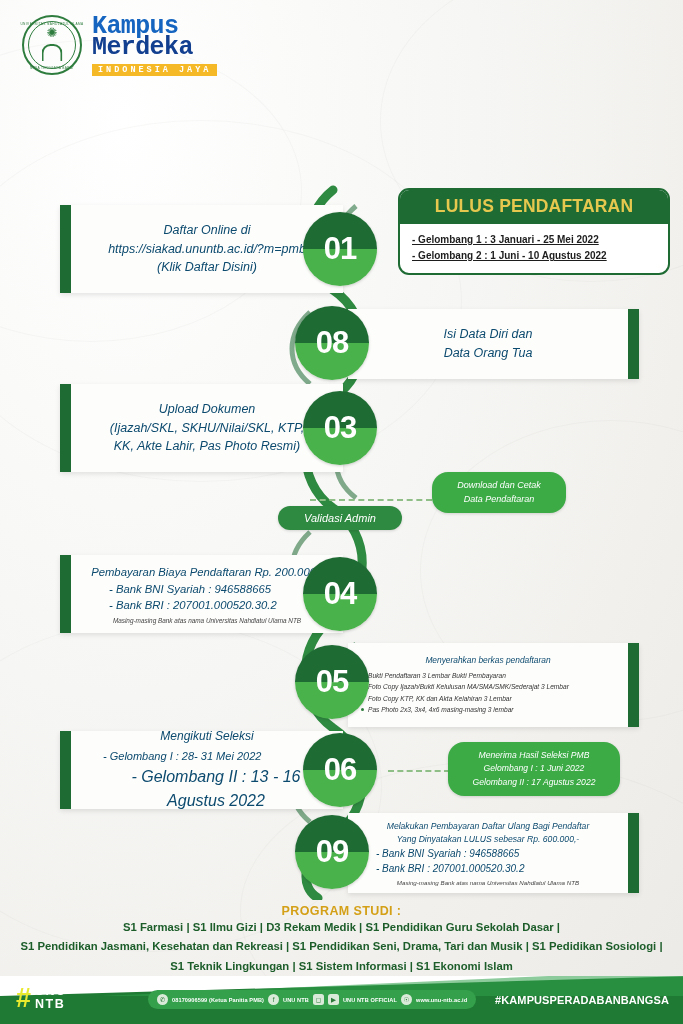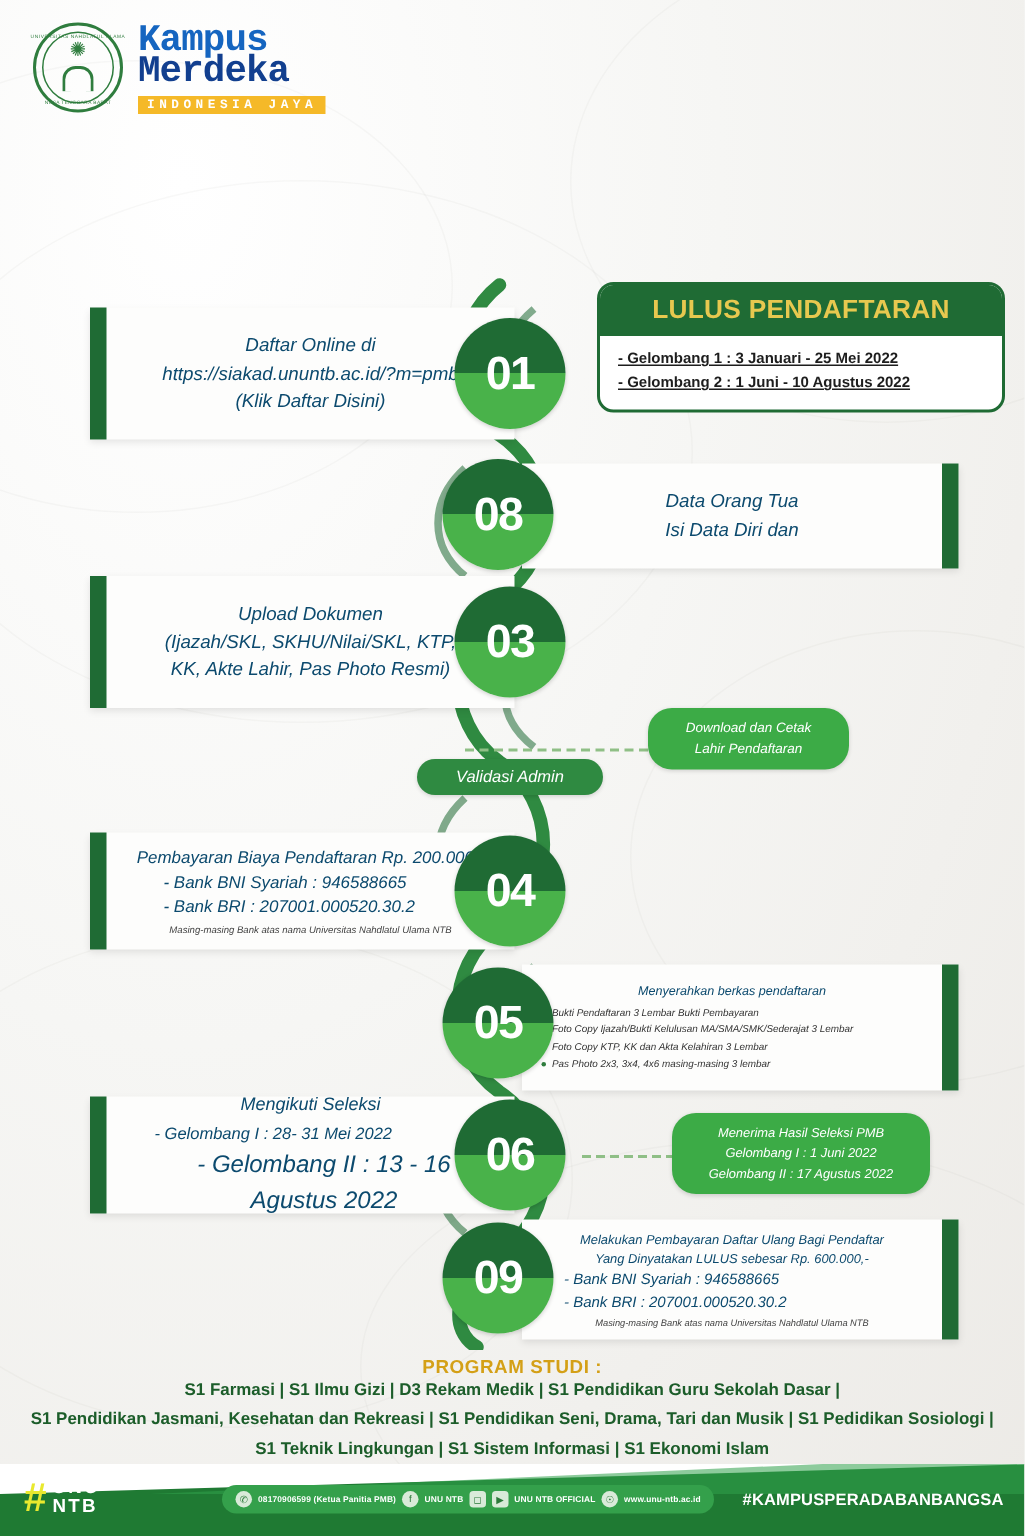--- a/index.html
+++ b/index.html
@@ -178,43 +178,43 @@
         <div class="ital">https://siakad.ununtb.ac.id/?m=pmb</div>
         <div class="ital">(Klik Daftar Disini)</div>
       </div>
     </div>
     <div class="circ" style="left:303px;top:30px;">
       <span>01</span>
     </div>
 
     <div class="card right" style="left:348px;top:127px;width:280px;height:70px;">
       <div class="inner">
+        <div class="ital">Isi Data Diri dan</div>
         <div class="ital">Data Orang Tua</div>
-        <div class="ital">Isi Data Diri dan</div>
       </div>
     </div>
     <div class="circ" style="left:295px;top:124px;">
       <span>08</span>
     </div>
 
     <div class="card left" style="left:60px;top:202px;width:272px;height:88px;">
       <div class="inner">
         <div class="ital">Upload Dokumen</div>
         <div class="ital">(Ijazah/SKL, SKHU/Nilai/SKL, KTP,</div>
         <div class="ital">KK, Akte Lahir, Pas Photo Resmi)</div>
       </div>
     </div>
     <div class="circ" style="left:303px;top:209px;">
       <span>03</span>
     </div>
 
     <div class="dashline" style="left:310px;top:317px;width:122px;"></div>
     <div class="pill" style="left:432px;top:290px;width:122px;padding:7px 6px;font-size:9px;line-height:1.5;">
       <div>Download dan Cetak</div>
-      <div>Lahir Pendaftaran</div>
+      <div>Data Pendaftaran</div>
     </div>
 
     <div class="pill" style="left:278px;top:324px;width:116px;padding:6px 4px;font-size:11px;background:#2f8a41;">
       <span>Validasi Admin</span>
     </div>
 
     <div class="card left" style="left:60px;top:373px;width:272px;height:78px;">
       <div class="inner" style="text-align:center;">
         <div class="ital" style="font-size:11.3px;">Pembayaran Biaya Pendaftaran Rp. 200.000,-</div>
         <div class="ital" style="font-size:11.3px;text-align:left;padding-left:24px;">- Bank BNI Syariah   : 946588665</div>

